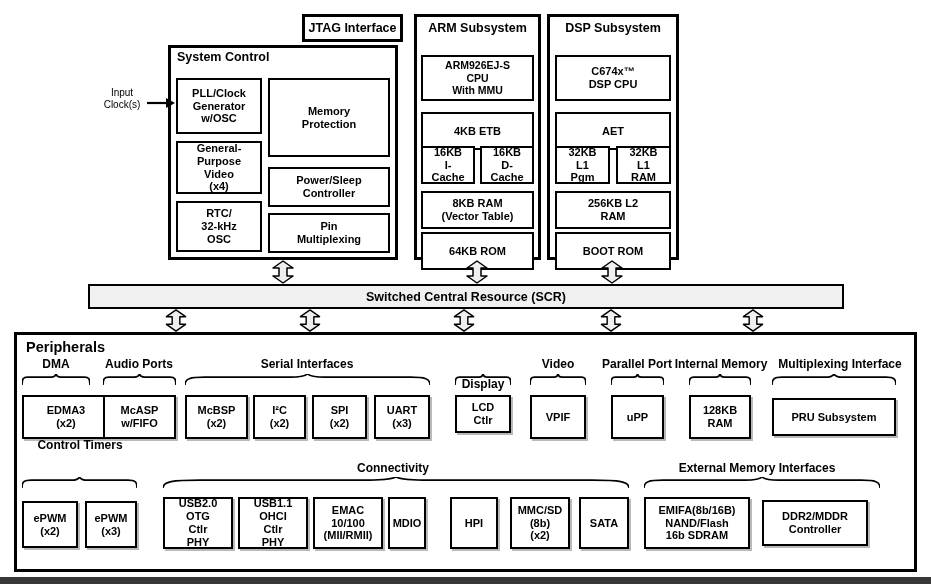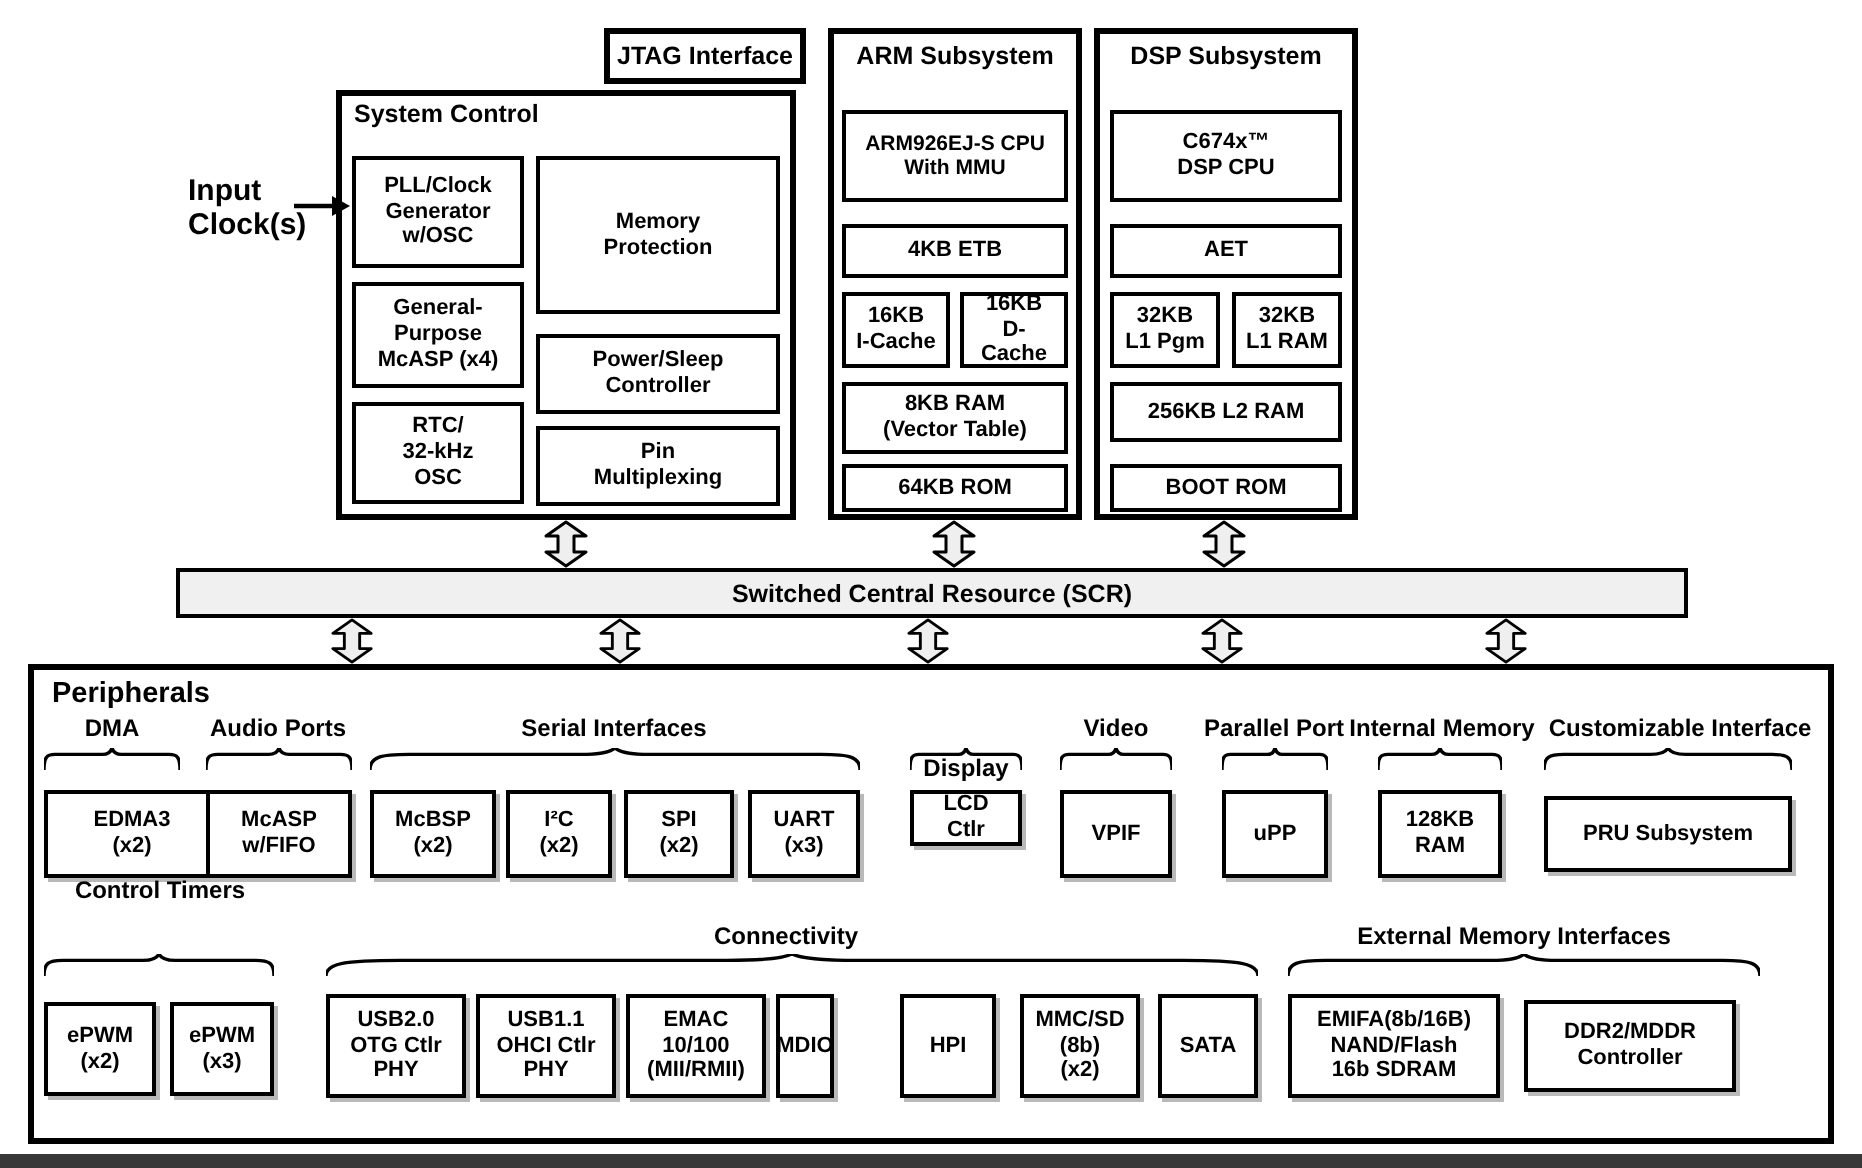--- a/index.html
+++ b/index.html
@@ -3,30 +3,30 @@
 <meta charset="utf-8">
 <style>
   html,body{margin:0;padding:0;background:#fff;}
   .canvas{position:relative;width:931px;height:584px;background:#ffffff;
           font-family:"Liberation Sans",sans-serif;color:#000;overflow:hidden;}
   .outer{position:absolute;border:3px solid #000;background:#fff;box-sizing:border-box;}
   .corner-title{position:absolute;font-weight:bold;font-size:12.5px;white-space:nowrap;}
   .outer-title{position:absolute;font-weight:bold;font-size:12.5px;text-align:center;white-space:nowrap;}
   .box{position:absolute;border:2px solid #000;background:#fff;box-sizing:border-box;
        display:flex;align-items:center;justify-content:center;text-align:center;
-       font-weight:bold;font-size:11px;line-height:1.18;white-space:pre-line;padding:4px;}
+       font-weight:bold;font-size:11px;line-height:1.18;white-space:pre-line;padding:17px;}
   .pbox{box-shadow:2px 2px 0 #b9b9b9;}
   .labelbox{position:absolute;border:3px solid #000;background:#fff;box-sizing:border-box;
        display:flex;align-items:center;justify-content:center;font-weight:bold;font-size:12.5px;}
   .scrbar{position:absolute;border:2px solid #000;background:#f0f0f0;box-sizing:border-box;
        display:flex;align-items:center;justify-content:center;font-weight:bold;font-size:12.5px;}
   .glabel{position:absolute;transform:translateX(-50%);font-weight:bold;font-size:12px;white-space:nowrap;}
   .brace{position:absolute;}
   .varrow{position:absolute;}
-  .side-label{position:absolute;font-weight:bold;font-size:15px;
+  .side-label{position:absolute;font-weight:normal;font-size:10px;text-align:center;
        white-space:pre-line;line-height:1.15;}
   .bottom-strip{position:absolute;background:#383838;}
 </style>
 </head>
 <body>
 
 <div class="canvas">
 
   <svg width="0" height="0" style="position:absolute">
     <defs>
@@ -37,21 +37,21 @@
 
   <div class="labelbox" style="left:302px;top:14px;width:101px;height:28px">JTAG Interface</div>
 
   <div class="outer" style="left:168px;top:45px;width:230px;height:215px"></div>
   <div class="corner-title" style="left:177px;top:50px">System Control</div>
   <div class="box" style="left:176px;top:78px;width:86px;height:56px">PLL/Clock
 Generator
 w/OSC</div>
   <div class="box" style="left:176px;top:141px;width:86px;height:53px">General-
 Purpose
-McASP (x4)</div>
+Video (x4)</div>
   <div class="box" style="left:176px;top:201px;width:86px;height:51px">RTC/
 32-kHz
 OSC</div>
   <div class="box" style="left:268px;top:78px;width:122px;height:79px">Memory
 Protection</div>
   <div class="box" style="left:268px;top:167px;width:122px;height:40px">Power/Sleep
 Controller</div>
   <div class="box" style="left:268px;top:213px;width:122px;height:40px">Pin
 Multiplexing</div>
 
@@ -118,21 +118,21 @@
   <div class="outer" style="left:14px;top:332px;width:903px;height:240px"></div>
   <div class="corner-title" style="left:26px;top:339px;font-size:14.5px">Peripherals</div>
 
   <div class="glabel" style="left:56px;top:357px">DMA</div>
   <div class="glabel" style="left:139px;top:357px">Audio Ports</div>
   <div class="glabel" style="left:307px;top:357px">Serial Interfaces</div>
   <div class="glabel" style="left:483px;top:377px">Display</div>
   <div class="glabel" style="left:558px;top:357px">Video</div>
   <div class="glabel" style="left:637px;top:357px">Parallel Port</div>
   <div class="glabel" style="left:721px;top:357px">Internal Memory</div>
-  <div class="glabel" style="left:840px;top:357px">Customizable Interface</div>
+  <div class="glabel" style="left:840px;top:357px">Multiplexing Interface</div>
 
   <svg class="brace" style="left:22px;top:374px" width="68" height="11" viewBox="0 0 100 12" preserveAspectRatio="none">
       <use href="#bracepath"></use>
     </svg>
   <svg class="brace" style="left:103px;top:374px" width="73" height="11" viewBox="0 0 100 12" preserveAspectRatio="none">
       <use href="#bracepath"></use>
     </svg>
   <svg class="brace" style="left:185px;top:374px" width="245" height="11" viewBox="0 0 100 12" preserveAspectRatio="none">
       <use href="#bracepath"></use>
     </svg>

